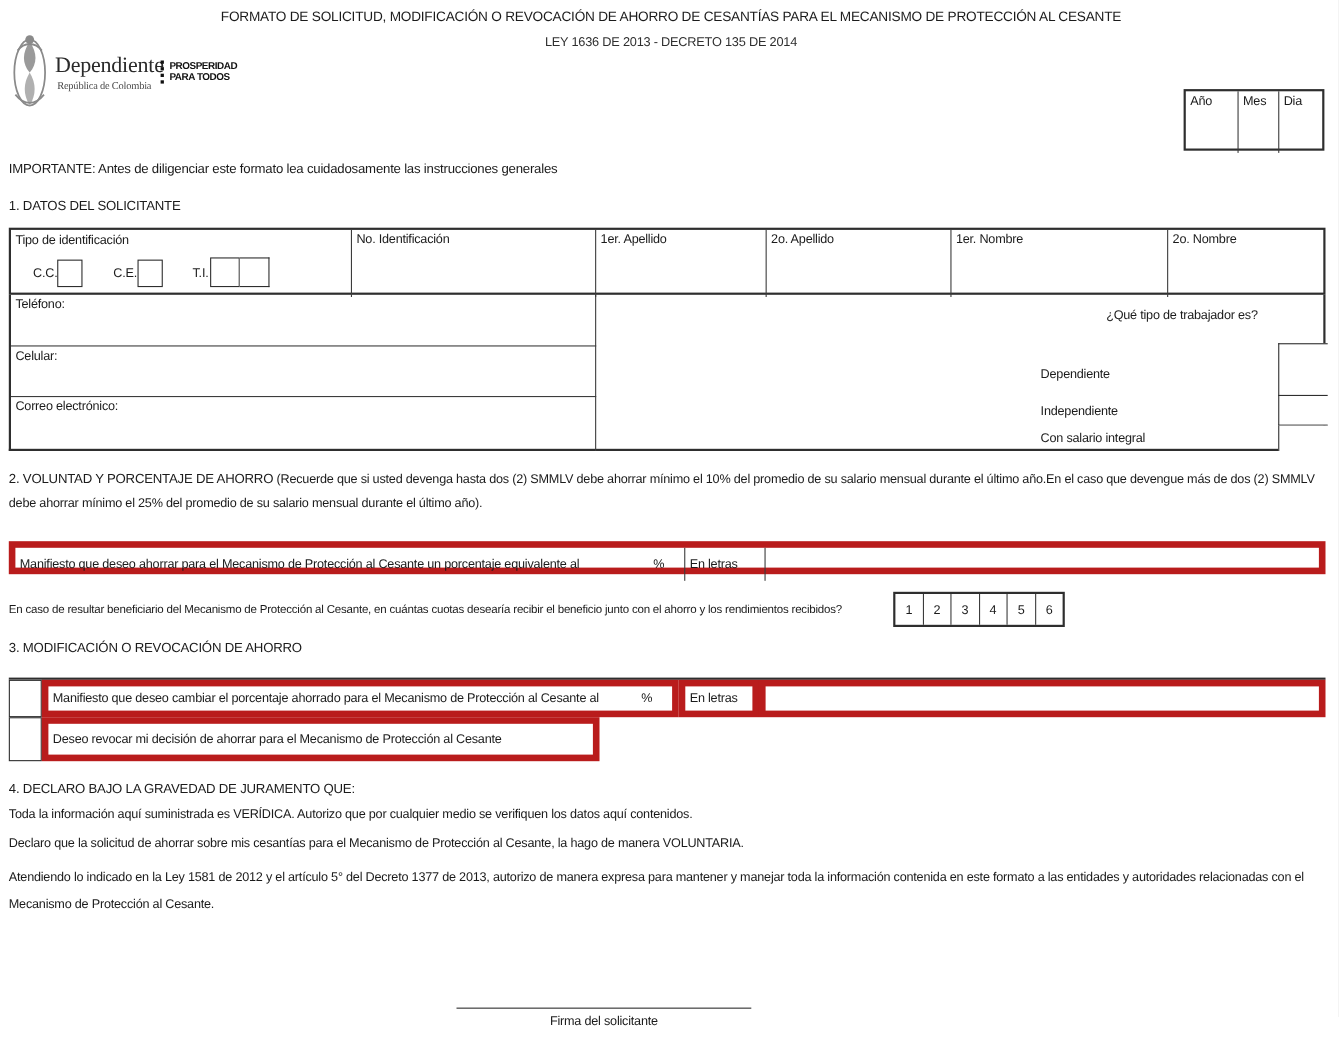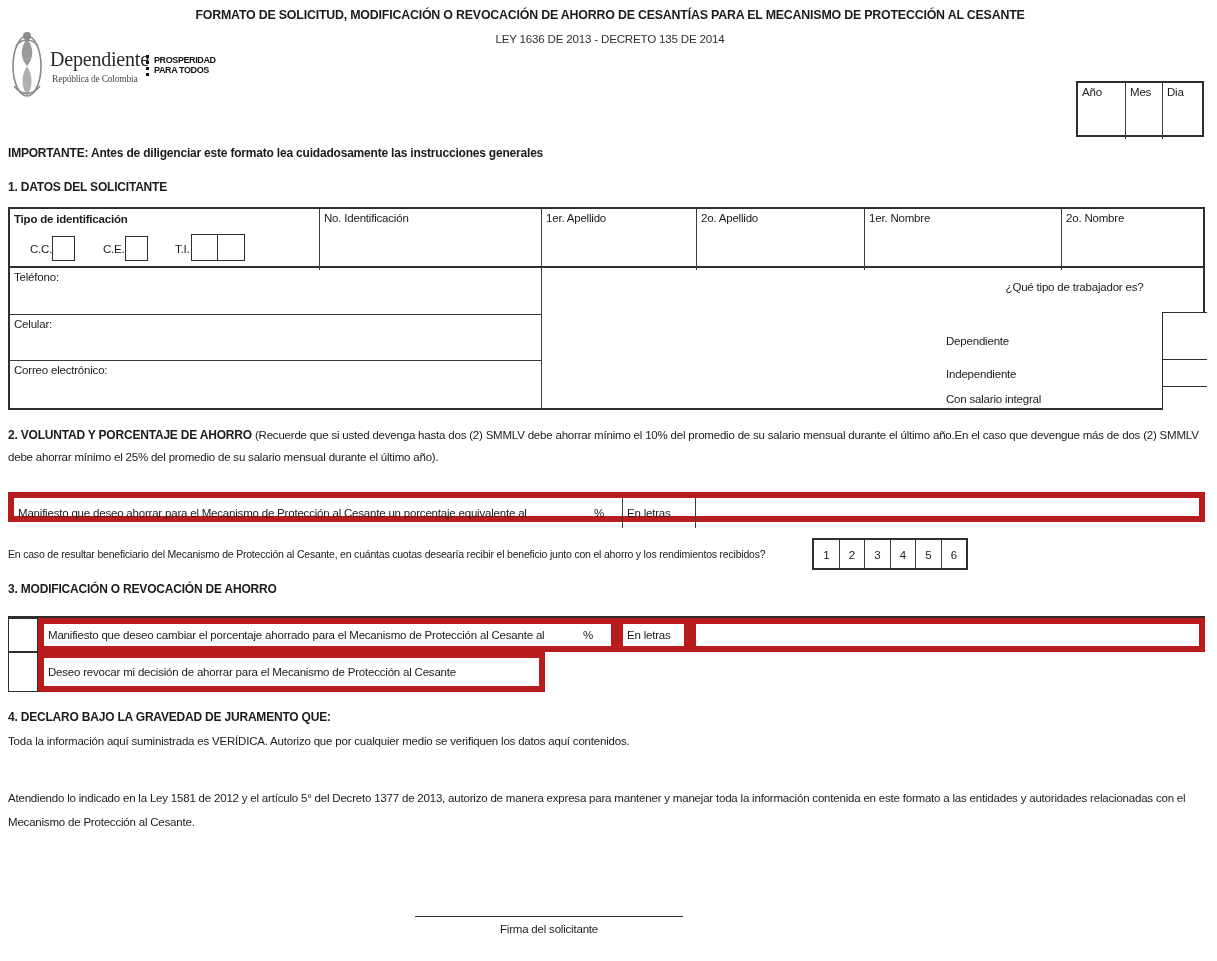--- a/index.html
+++ b/index.html
@@ -6,21 +6,21 @@
   .sheet{
     position:relative; width:1217px; height:961px; background:#ffffff;
     font-family:"Liberation Sans", sans-serif; color:#1b1b1b; overflow:hidden;
     letter-spacing:-0.2px;
   }
   .abs{position:absolute; box-sizing:border-box;}
   .b{border:6px solid #b91c1c;}
   .b2{border:2px solid #2e2e2e;}
   .lbl{font-size:11.5px; line-height:1.25;}
   .sm{font-size:10.5px;}
-  .bold{font-weight:bold;}
+  .bold{font-weight:normal;}
   .cell{box-sizing:border-box; padding:2px 4px; font-size:11.5px;}
   .center{text-align:center;}
   .serif{font-family:"Liberation Serif", serif;}
   .chk{background:#fff; border:1.5px solid #2e2e2e;}
 </style>
 </head>
 <body>
 
 <div class="sheet">
 
@@ -53,21 +53,21 @@
     <div class="abs cell" style="left:85px; top:0; width:43px; height:56px;"><span class="lbl">Dia</span></div>
   </div>
 
   <div class="abs bold" style="left:8px; top:146px; font-size:12px;">IMPORTANTE: Antes de diligenciar este formato lea cuidadosamente las instrucciones generales</div>
 
   <div class="abs bold" style="left:8px; top:180px; font-size:12px;">1. DATOS DEL SOLICITANTE</div>
 
   <div class="abs b2" style="left:8px; top:207px; width:1197px; height:61px;">
 
     <div class="abs" style="left:0; top:0; width:310px; height:61px; border-right:1px solid #3c3c3c;">
-      <div class="abs lbl" style="left:4px; top:3px;font-weight:bold;">Tipo de identificación</div>
+      <div class="abs lbl" style="left:4px; top:3px;">Tipo de identificación</div>
       <div class="abs lbl" style="left:20px; top:33px;">C.C.</div>
       <div class="abs chk" style="left:42px; top:27px; width:23px; height:25px;"></div>
       <div class="abs lbl" style="left:93px; top:33px;">C.E.</div>
       <div class="abs chk" style="left:115px; top:27px; width:23px; height:25px;"></div>
       <div class="abs lbl" style="left:165px; top:33px;">T.I.</div>
       <div class="abs chk" style="left:181px; top:25px; width:27px; height:27px;"></div>
       <div class="abs chk" style="left:208px; top:25px; width:27px; height:27px; border-left:none;"></div>
     </div>
 
     <div class="abs cell" style="left:310px; top:0; width:222px; height:61px; border-right:1px solid #3c3c3c;"><span class="lbl">No. Identificación</span></div>
@@ -138,18 +138,19 @@
     <div class="abs b" style="left:682px; top:0; width:515px; height:34px;"></div>
 
     <div class="abs chk" style="left:0; top:34px; width:30px; height:40px;"></div>
     <div class="abs b" style="left:30px; top:34px; width:507px; height:40px; display:flex; align-items:center; padding:2px 4px; box-sizing:border-box;">
       <span class="lbl">Deseo revocar mi decisión de ahorrar para el Mecanismo de Protección al Cesante</span>
     </div>
   </div>
 
   <div class="abs bold" style="left:8px; top:710px; font-size:12px;">4. DECLARO BAJO LA GRAVEDAD DE JURAMENTO QUE:</div>
   <div class="abs lbl" style="left:8px; top:734px; width:1200px;">Toda la información aquí suministrada es VERÍDICA. Autorizo que por cualquier medio se verifiquen los datos aquí contenidos.</div>
+  <div class="abs lbl" style="left:8px; top:760px; width:1200px;">Declaro que la solicitud de ahorrar sobre mis cesantías para el Mecanismo de Protección al Cesante, la hago de manera VOLUNTARIA.</div>
   <div class="abs lbl" style="left:8px; top:786px; width:1200px; line-height:24px;">Atendiendo lo indicado en la Ley 1581 de 2012 y el artículo 5° del Decreto 1377 de 2013, autorizo de manera expresa para mantener y manejar toda la información contenida en este formato a las entidades y autoridades relacionadas con el Mecanismo de Protección al Cesante.</div>
 
   <div class="abs" style="left:415px; top:916px; width:268px; border-top:1.5px solid #2e2e2e;"></div>
   <div class="abs lbl center" style="left:415px; top:922px; width:268px;">Firma del solicitante</div>
 
 </div>
 
 </body></html>

